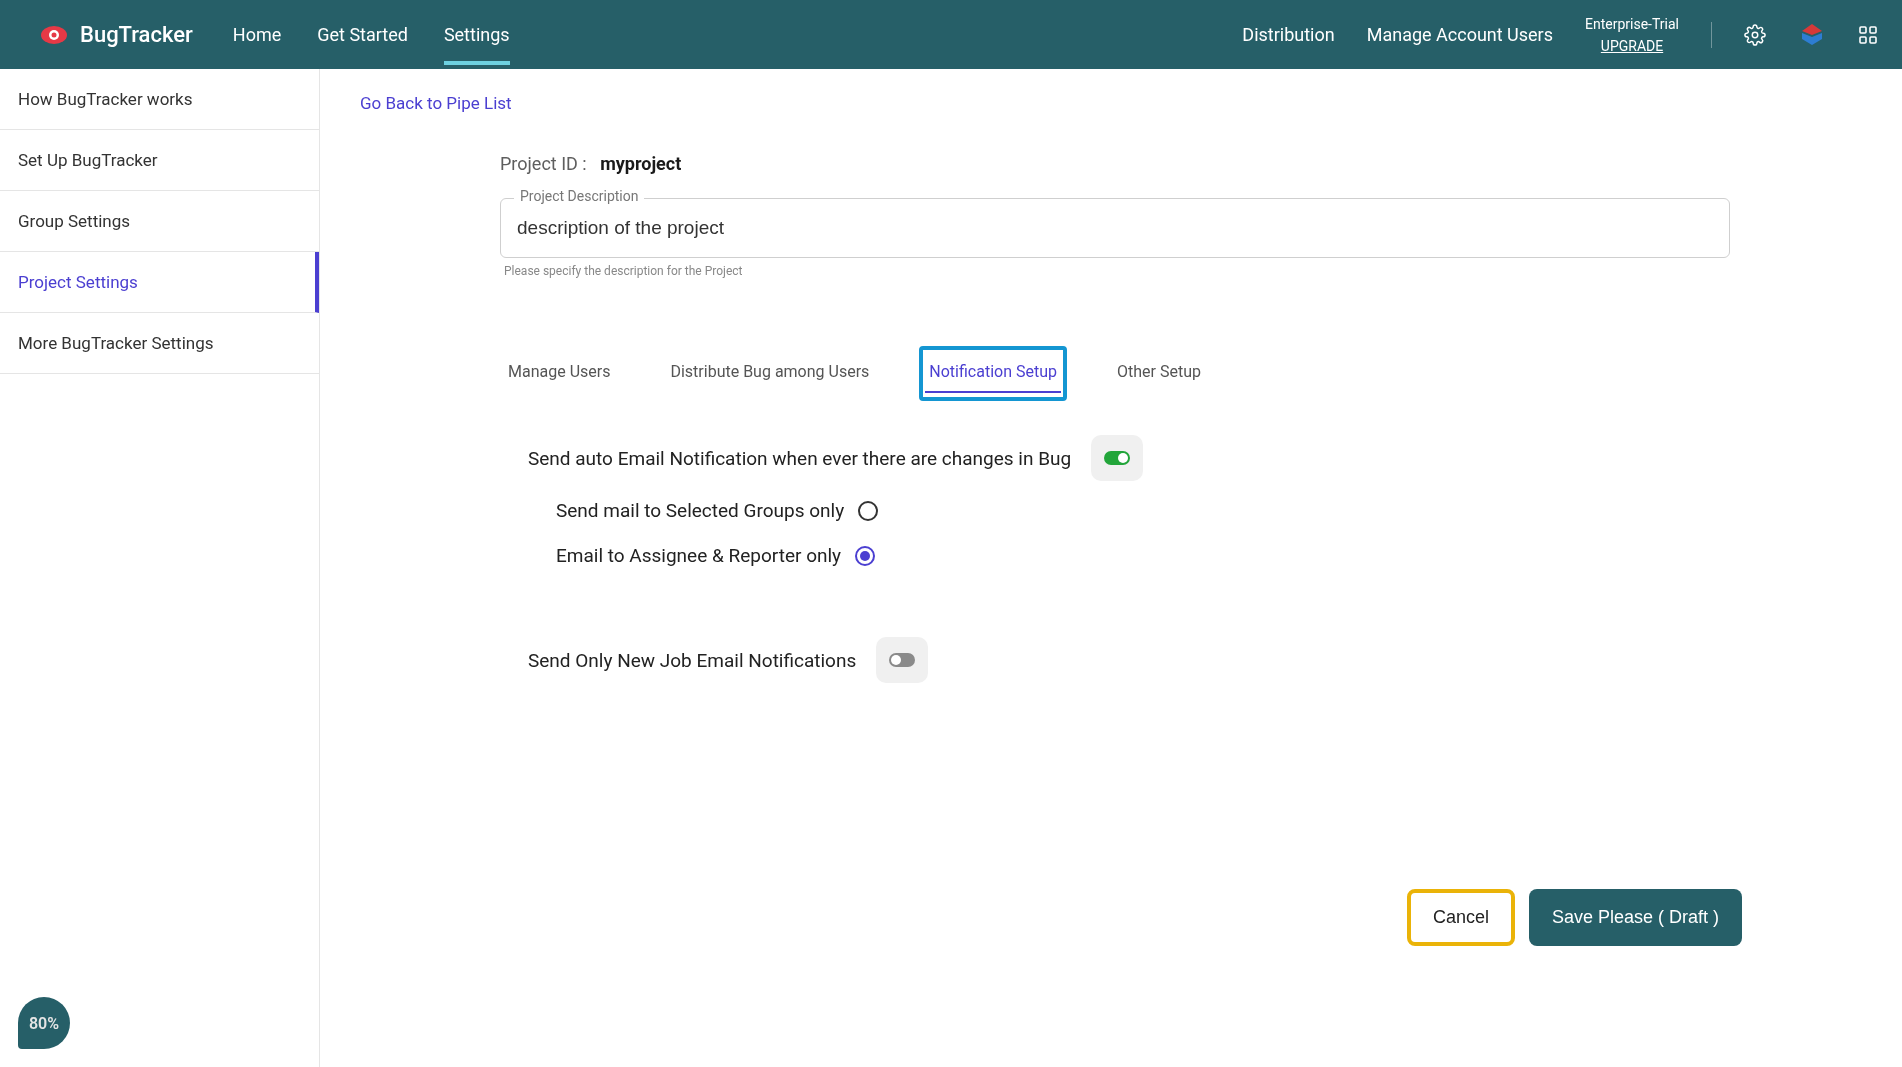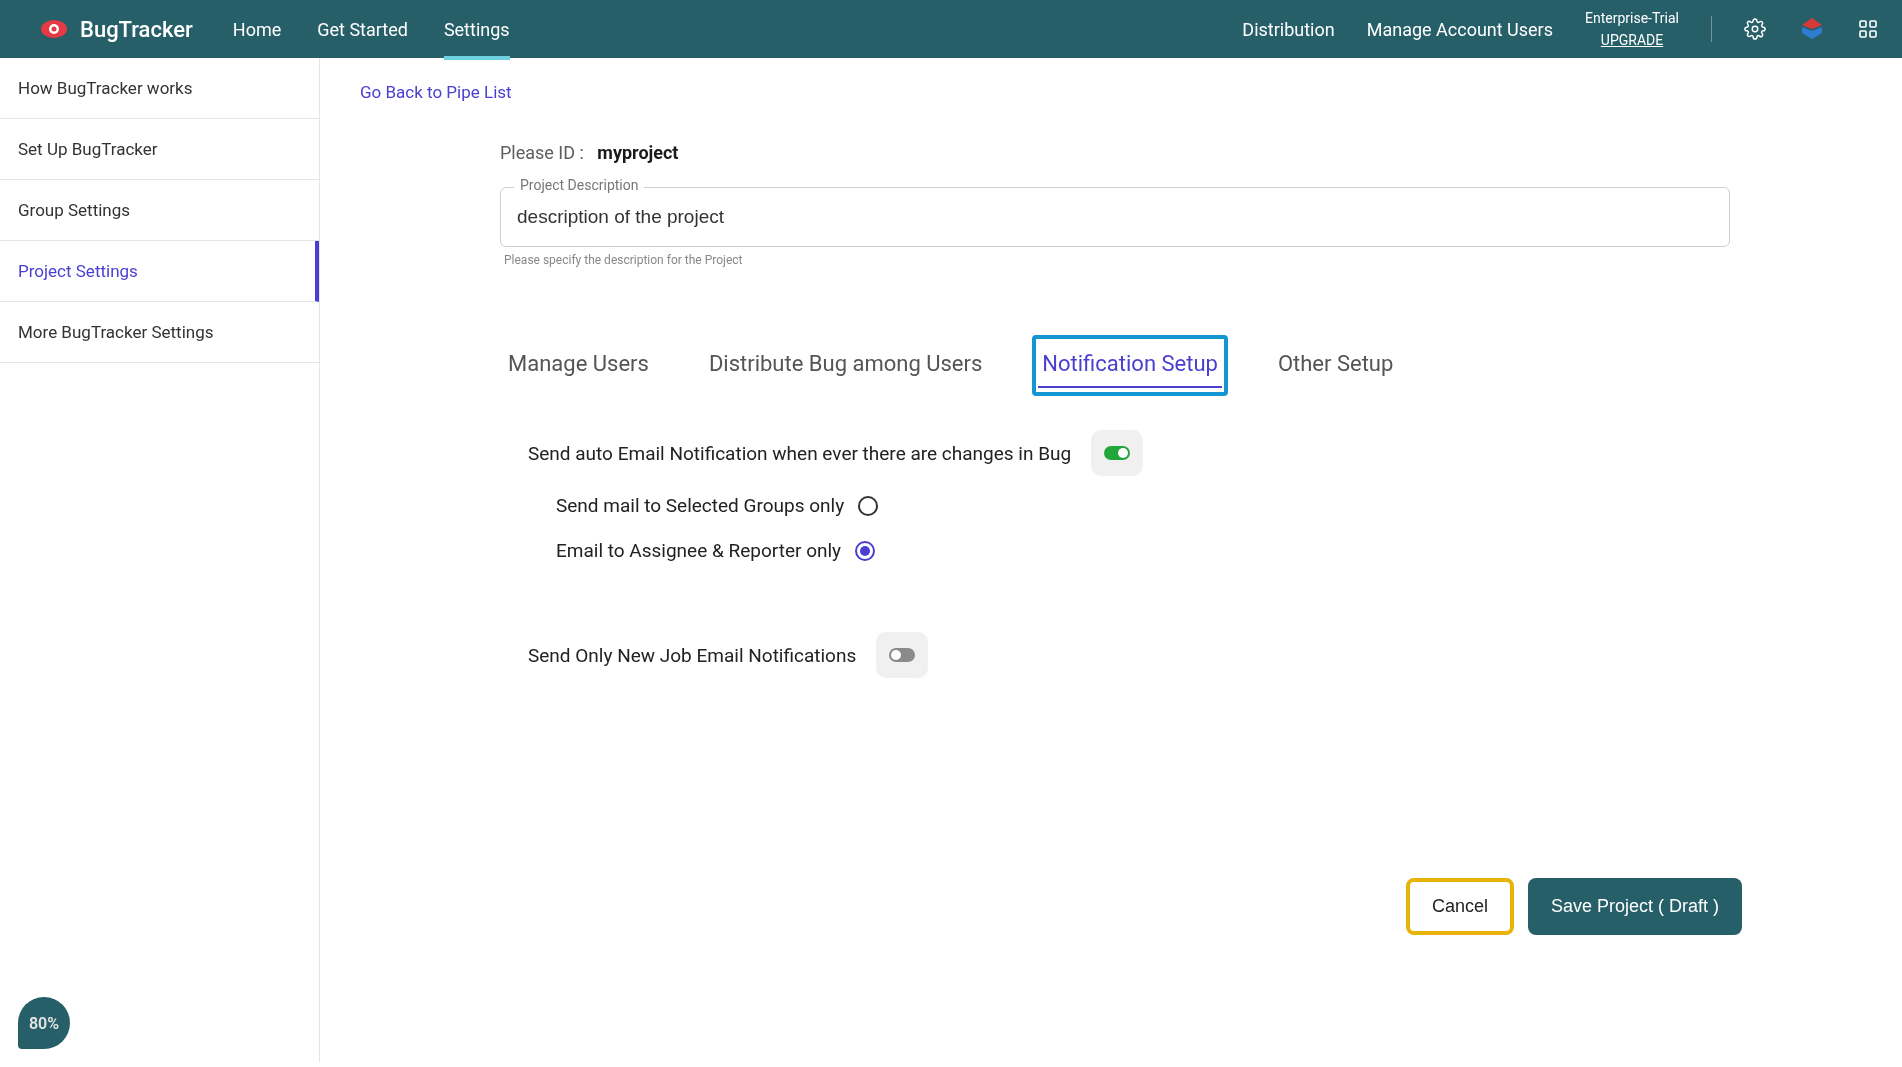--- a/index.html
+++ b/index.html
@@ -1,19 +1,19 @@
 <!DOCTYPE html>
 <html><head>
 <meta charset="utf-8">
 <style>
   * { box-sizing: border-box; margin: 0; padding: 0; }
   body { font-family: -apple-system, BlinkMacSystemFont, "Segoe UI", Roboto, Arial, sans-serif; font-size: 14px; color: #333; background: #fff; width: 1902px; height: 1067px; overflow: hidden; }
 
   
-  .header { background: #265f68; height: 58px; display: flex; align-items: center; padding: 0 24px 0 40px; color: #fff; }
+  .header { background: #265f68; height: 69px; display: flex; align-items: center; padding: 0 24px 0 40px; color: #fff; }
   .brand { display: flex; align-items: center; gap: 12px; }
   .brand-name { font-size: 22px; font-weight: 500; color:#fff;}
   .nav { display: flex; gap: 36px; margin-left: 40px; }
   .nav-item { font-size: 18px; color: #fff; cursor: pointer; position: relative; padding: 18px 0;}
   .nav-item.active::after { content:""; position:absolute; bottom:-2px; left:0; right:0; height:4px; background:#6dd1e0;}
   .header-spacer { flex:1; }
   .header-right { display:flex; align-items:center; gap: 32px; }
   .hr-link { font-size: 18px; color:#fff; cursor:pointer; }
   .plan { display:flex; flex-direction:column; align-items:center; gap:6px;}
   .plan-name { font-size:14px; color:#fff;}
@@ -33,21 +33,21 @@
   .project-id-row { margin-left: 140px; font-size:18px; color:#5e5e5e; margin-bottom: 24px;}
   .project-id-row .pid { font-weight:700; color:#1a1a1a; }
   .field-wrap { margin-left: 140px; position:relative; width: 1230px; }
   .field-label { position:absolute; top:-10px; left:14px; background:#fff; padding:0 6px; font-size:14px; color:#777; }
   .field-input { width:100%; border:1px solid #cfcfcf; border-radius:6px; padding: 18px 16px; font-size:19px; color:#333; outline:none;}
   .field-hint { font-size:12px; color:#888; margin-top:6px; margin-left:4px;}
 
   
   .tabs-area { margin-left: 140px; margin-top: 70px; width: 1230px;}
   .tabs { display:flex; gap: 44px; border-bottom: none; }
-  .tab { font-size:22px; color:#555; padding: 14px 8px 18px 8px; cursor:pointer; position:relative;}
+  .tab { font-size:16px; color:#555; padding: 14px 8px 18px 8px; cursor:pointer; position:relative;}
   .tab.active { color:#4b3fd1; }
   .tab.active::after { content:""; position:absolute; bottom:6px; left:4px; right:4px; height:2px; background:#4b3fd1; }
   .tab.highlight { outline: 4px solid #1496d2; outline-offset: -2px; border-radius:2px;}
 
   
   .settings { margin-top: 36px; margin-left: 28px;}
   .row { display:flex; align-items:center; gap: 20px; margin-bottom: 10px;}
   .row-label { font-size:19px; color:#222; }
   .toggle { width:52px; height:46px; background:#f0f0f0; border-radius:10px; display:flex; align-items:center; justify-content:center; cursor:pointer;}
   .switch { width:26px; height:14px; border-radius:8px; position:relative;}
@@ -129,21 +129,21 @@
     <div class="side-item">Set Up BugTracker</div>
     <div class="side-item">Group Settings</div>
     <div class="side-item active">Project Settings</div>
     <div class="side-item">More BugTracker Settings</div>
   </div>
 
   <div class="main">
     <a class="back-link">Go Back to Pipe List</a>
 
     <div class="project-id-row">
-      <span>Please ID :</span>
+      <span>Project ID :</span>
       <span>&nbsp;</span>
       <span class="pid">myproject</span>
     </div>
 
     <div class="field-wrap">
       <span class="field-label">Project Description</span>
       <input class="field-input" type="text" value="description of the project" style="">
       <div class="field-hint">Please specify the description for the Project</div>
     </div>
 
@@ -176,18 +176,18 @@
           <span class="row-label">Send Only New Job Email Notifications</span>
           <div class="toggle">
             <div class="switch off"></div>
           </div>
         </div>
       </div>
     </div>
 
     <div class="footer">
       <button class="btn btn-outline">Cancel</button>
-      <button class="btn btn-primary">Save Project ( Draft )</button>
+      <button class="btn btn-primary">Save Please ( Draft )</button>
     </div>
   </div>
 </div>
 
 <div class="progress-chip">80%</div>
 
 </body></html>

